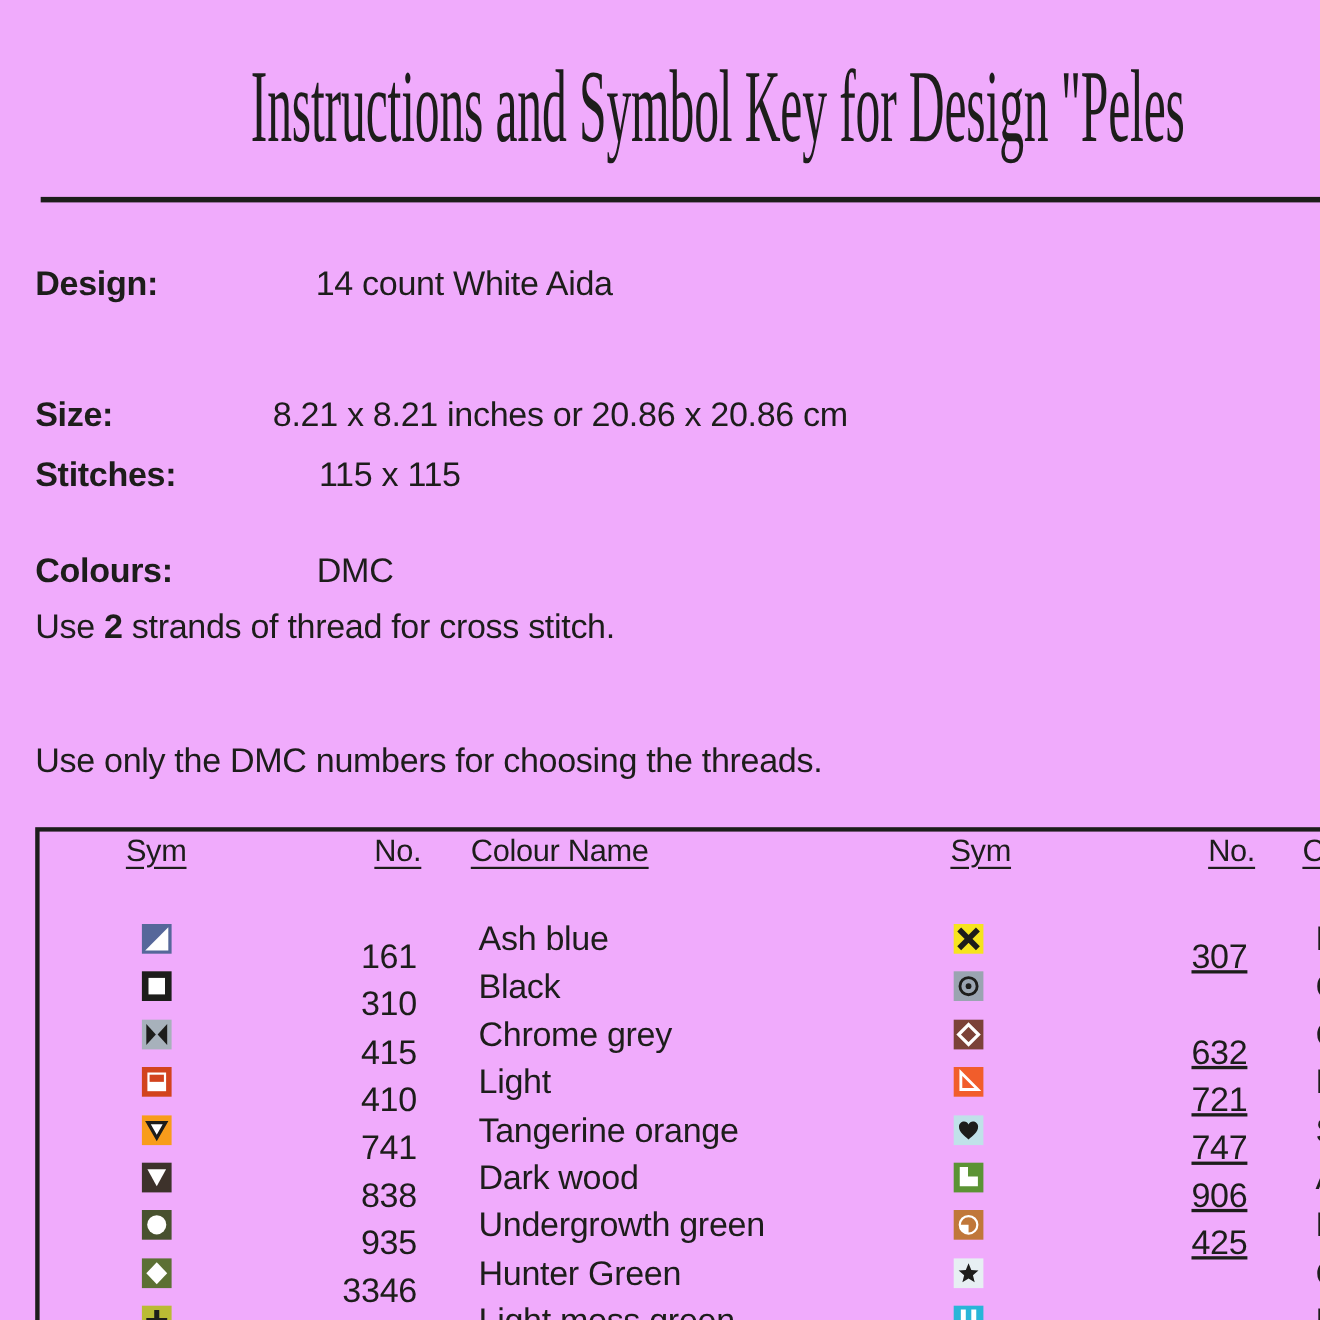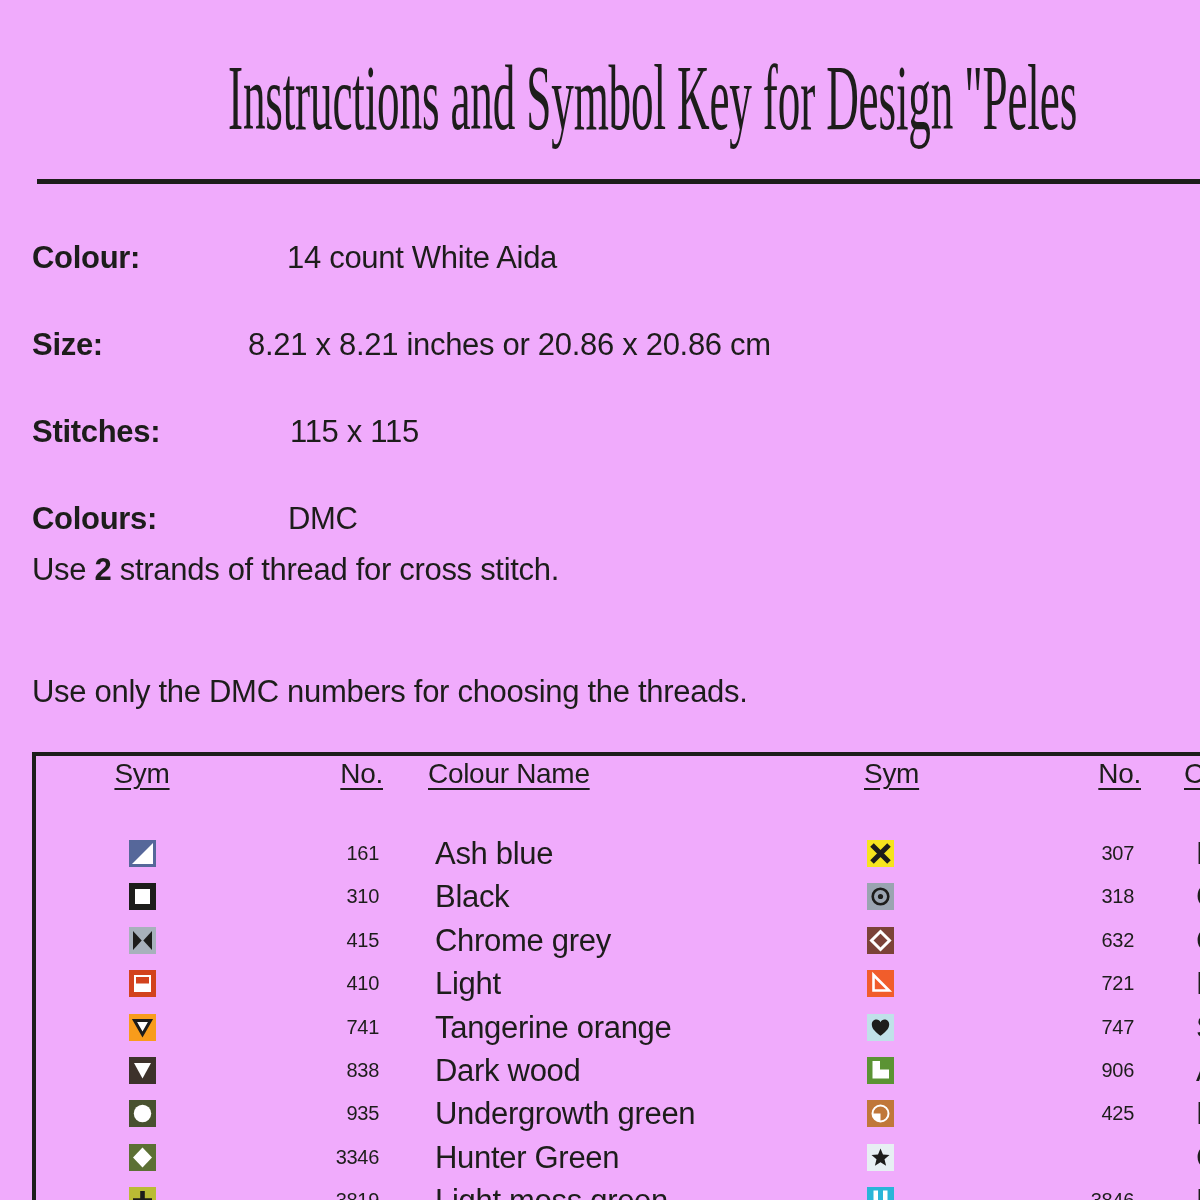--- a/index.html
+++ b/index.html
@@ -5,55 +5,55 @@
   html,body{margin:0;padding:0;background:#ffffff;}
   .page{position:relative;width:1200px;height:1200px;overflow:hidden;background:#f0abfc;
         font-family:"Liberation Sans",sans-serif;color:#1d1d1b;letter-spacing:-0.3px;}
   .title{position:absolute;left:228px;top:42px;font-family:"Liberation Serif",serif;
          font-size:94px;line-height:110px;white-space:nowrap;transform:scaleX(0.48);
          transform-origin:left top;font-weight:normal;}
   .rule{position:absolute;left:37px;top:179px;width:1163px;height:5px;background:#1d1d1b;}
   .info-row{position:absolute;left:32px;font-size:31px;white-space:nowrap;}
   .info-row .label{font-weight:bold;display:inline-block;}
   .r0{top:240px;} .r0 .label{width:255px;}
-  .r1{top:327px;} .r1 .label{width:216px;}
+  .r1{top:327px;} .r1 .label{width:216px;margin-top:32px;}
   .r2{top:414px;} .r2 .label{width:258px;}
   .r3{top:501px;} .r3 .label{width:256px;}
   .note{position:absolute;left:32px;font-size:31px;white-space:nowrap;}
   .n1{top:552px;} .n2{top:674px;}
   .note b{font-weight:bold;}
   .keytable{position:absolute;left:32px;top:752px;width:1400px;height:620px;
             border:4px solid #1d1d1b;box-sizing:border-box;}
   .th{position:absolute;top:2px;font-size:28px;text-decoration:underline;
       text-underline-offset:5px;white-space:nowrap;}
   .th-sym-l{left:78px;width:56px;text-align:center;}
   .th-no-l{left:280px;width:67px;text-align:right;}
   .th-name-l{left:392px;}
   .th-sym-r{left:828px;width:52px;text-align:center;}
   .th-no-r{left:1045px;width:60px;text-align:right;}
   .th-name-r{left:1148px;}
   .rows{position:absolute;left:0;top:76px;width:100%;}
   .row{position:absolute;left:0;width:100%;height:43.4px;}
   .sym{position:absolute;top:8px;width:27px;height:27px;display:block;}
   .sym svg{display:block;}
   .sym-l{left:93px;} .sym-r{left:831px;}
-  .no{position:absolute;width:146px;text-align:right;font-size:20px;line-height:43.4px;top:0;}
-  .no-l{left:197px;} .no-r{left:952px;}
+  .no{position:absolute;width:146px;text-align:right;font-size:31px;line-height:43.4px;top:16px;}
+  .no-l{left:197px;} .no-r{left:952px;text-decoration:underline;}
   .nm{position:absolute;font-size:31px;line-height:43.4px;top:0;white-space:nowrap;margin-left:12px;}
   .nm-l{left:387px;} .nm-r{left:1148px;}
 </style>
 </head>
 <body>
 
 <div class="page">
   <div class="title">Instructions and Symbol Key for Design "Peles</div>
   <div class="rule"></div>
 
   <div class="info-row r0">
-    <span class="label">Colour:</span><span class="value">14 count White Aida</span>
+    <span class="label">Design:</span><span class="value">14 count White Aida</span>
   </div>
   <div class="info-row r1">
     <span class="label">Size:</span><span class="value">8.21 x 8.21 inches or 20.86 x 20.86 cm</span>
   </div>
   <div class="info-row r2">
     <span class="label">Stitches:</span><span class="value">115 x 115</span>
   </div>
   <div class="info-row r3">
     <span class="label">Colours:</span><span class="value">DMC</span>
   </div>
@@ -94,21 +94,20 @@
             </svg>
           </span>
     <span class="no no-l">310</span>
     <span class="nm nm-l">Black</span>
     <span class="sym sym-r" style="background: rgb(154, 164, 177);">
             <svg width="27" height="27" viewBox="0 0 27 27">
               <circle cx="13.5" cy="13.5" r="7.8" fill="none" stroke="#1d1d1b" stroke-width="2.6"></circle>
               <circle cx="13.5" cy="13.5" r="2.6" fill="#1d1d1b"></circle>
             </svg>
           </span>
-    <span class="no no-r">318</span>
     <span class="nm nm-r">G</span>
   </div>
         <div class="row" style="top: 86.8px;">
     <span class="sym sym-l" style="background: rgb(167, 177, 187);">
             <svg width="27" height="27" viewBox="0 0 27 27">
               <polygon points="4,4 12.7,13.5 4,23" fill="#1d1d1b"></polygon>
               <polygon points="23,4 14.3,13.5 23,23" fill="#1d1d1b"></polygon>
             </svg>
           </span>
     <span class="no no-l">415</span>

